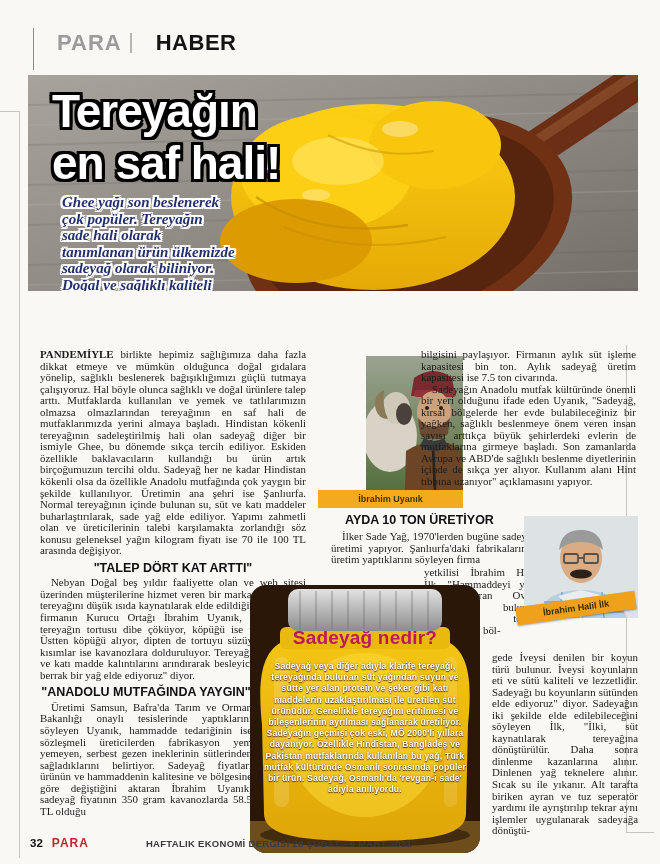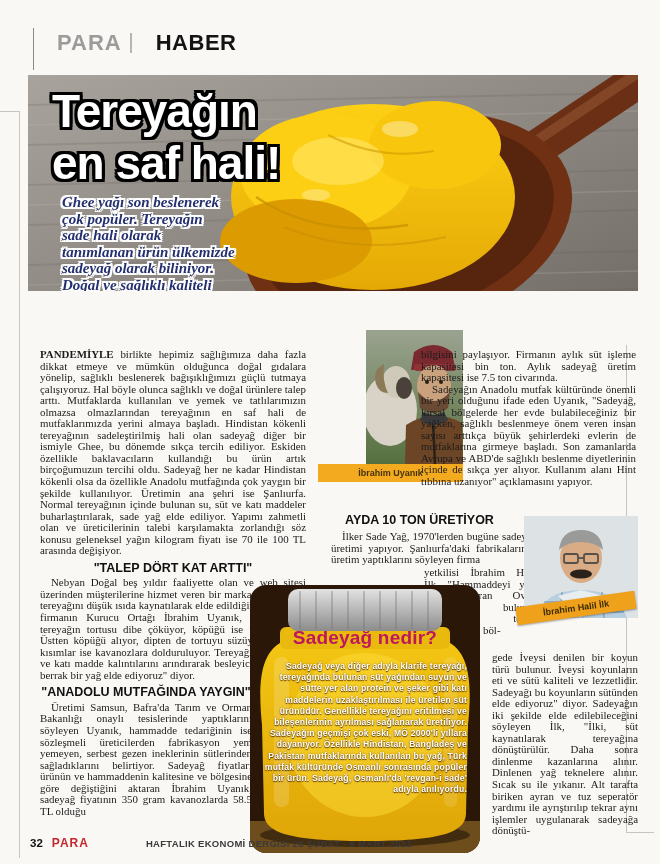--- a/index.html
+++ b/index.html
@@ -44,35 +44,35 @@
     color:#101010;text-align:center;margin:6px 0 3px 0;}
   #col-left{position:absolute;left:40px;top:349px;width:266px;height:502px;overflow:hidden;}
   #col-left .narrow{width:212px;}
   #col-right-top{position:absolute;left:421px;top:349px;width:215px;height:164px;overflow:hidden;}
   #ayda-head{position:absolute;left:345px;top:513px;font-weight:800;font-size:12.5px;color:#101010;}
   #ayda-p1{position:absolute;left:331px;top:531px;width:206px;}
   #ayda-p2{position:absolute;left:424px;top:567px;width:114px;}
   #ayda-p3{position:absolute;left:492px;top:652px;width:146px;height:200px;overflow:hidden;}
 
   
-  #photo-uyanik{position:absolute;left:318px;top:330px;width:97px;height:152px;padding-left:48px;}
+  #photo-uyanik{position:absolute;left:318px;top:356px;width:97px;height:152px;padding-left:48px;}
   #photo-uyanik svg{display:block;}
   .caption-bar{position:absolute;left:0;bottom:0;width:100%;height:18px;background:#f3aa1f;
     color:#43310b;font-size:9px;font-weight:800;display:flex;align-items:center;justify-content:center;}
   #photo-ilk{position:absolute;left:524px;top:516px;width:114px;height:102px;overflow:hidden;}
   #ilk-caption{position:absolute;left:516px;top:599px;width:120px;height:18px;background:#f0a11c;
     color:#3c2c05;font-size:9px;font-weight:800;display:flex;align-items:center;justify-content:center;
     transform:rotate(-8deg);box-shadow:0 1px 2px rgba(0,0,0,.35);}
 
   
   #inset{position:absolute;left:250px;top:585px;width:230px;height:268px;border-radius:16px;overflow:hidden;}
   #inset svg{position:absolute;left:0;top:0;}
   #inset-title{position:absolute;left:0;top:42px;width:100%;text-align:center;
     font-size:19px;font-weight:800;color:#be185d;letter-spacing:.2px;}
-  #inset-body{position:absolute;left:13px;top:76px;width:204px;text-align:right;
+  #inset-body{position:absolute;left:13px;top:76px;width:204px;text-align:center;
     font-size:8.6px;line-height:11.2px;font-weight:700;color:#ffffff;letter-spacing:.2px;
     text-shadow:0 1px 1px rgba(80,45,0,.9),0 0 2px rgba(80,45,0,.6);}
 
   
   #footer{position:absolute;left:30px;top:836px;display:flex;align-items:baseline;gap:9px;}
   #footer .pg{font-size:11.5px;font-weight:800;color:#111;}
   #footer .brand{font-size:12px;font-weight:800;letter-spacing:1px;color:#c1272d;}
   #footer .issue{font-size:9.5px;font-weight:700;letter-spacing:.3px;color:#3a3a3a;padding-left:48px;}
 </style>
 </head>

